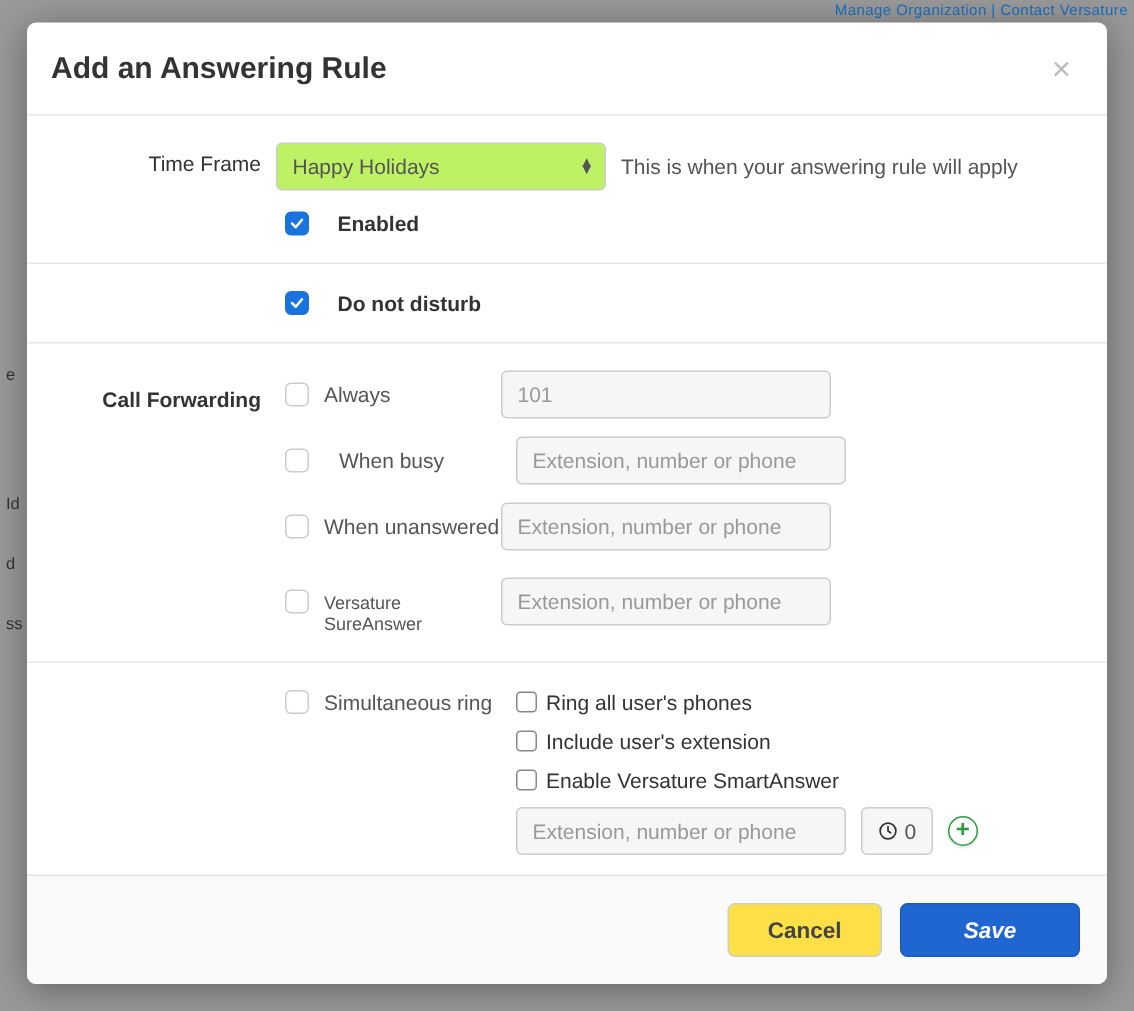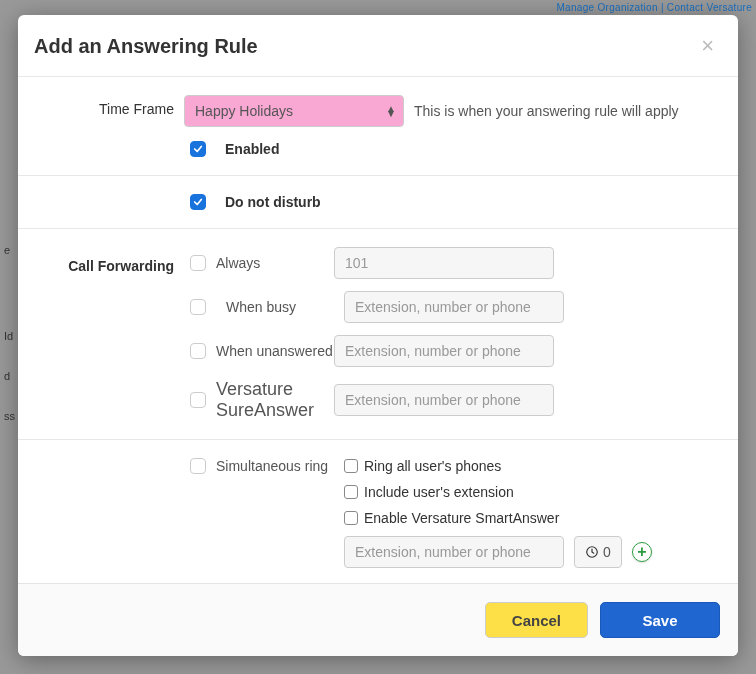--- a/index.html
+++ b/index.html
@@ -103,21 +103,21 @@
     }
     .select-wrap {
       position: relative;
       width: 220px;
     }
     select {
       width: 100%;
       height: 32px;
       border: 1px solid #ccc;
       border-radius: 4px;
-      background: #f9a8d4;
+      background: #bef264;
       padding: 0 28px 0 10px;
       font-size: 14px;
       color: #555;
       appearance: none;
       -webkit-appearance: none;
       cursor: pointer;
     }
     .select-arrows {
       position: absolute;
       right: 8px;
@@ -260,20 +260,21 @@
     .btn-default {
       background: #fde047;
       border-color: #ccc;
       color: #444;
     }
     .btn-primary {
       background: #1f66d1;
       border-color: #1a58b9;
       color: #fff;
       min-width: 120px;
+      font-style: italic;
     }
     .indent-row {
       padding-left: 156px;
       display: flex;
       align-items: center;
       gap: 19px;
     }
     .indent-row.bold-label .chk-label {
       font-weight: bold;
       color: #333;
@@ -355,21 +356,21 @@
       <div class="fwd-row">
         <div style="width:156px; flex-shrink:0;"></div>
         <span class="chk unchecked"></span>
         <span class="chk-label" style="width:118px; margin-left:10px;">When unanswered</span>
         <input class="text-input" type="text" placeholder="Extension, number or phone" style="">
       </div>
 
       <div class="fwd-row">
         <div style="width:156px; flex-shrink:0;"></div>
         <span class="chk unchecked"></span>
-        <span class="chk-label" style="width:118px; margin-left:10px; font-size:18px;">Versature SureAnswer</span>
+        <span class="chk-label" style="width:118px; margin-left:10px; font-size:12px;margin-top:16px;">Versature SureAnswer</span>
         <input class="text-input" type="text" placeholder="Extension, number or phone" style="">
       </div>
     </div>
 
     <div class="section sim-section">
       <div style="display:flex; align-items:flex-start;">
         <div style="width:156px; flex-shrink:0;"></div>
         <div style="display:flex; align-items:center; gap:10px; width:154px; flex-shrink:0;">
           <span class="chk unchecked"></span>
           <span class="chk-label">Simultaneous ring</span>

